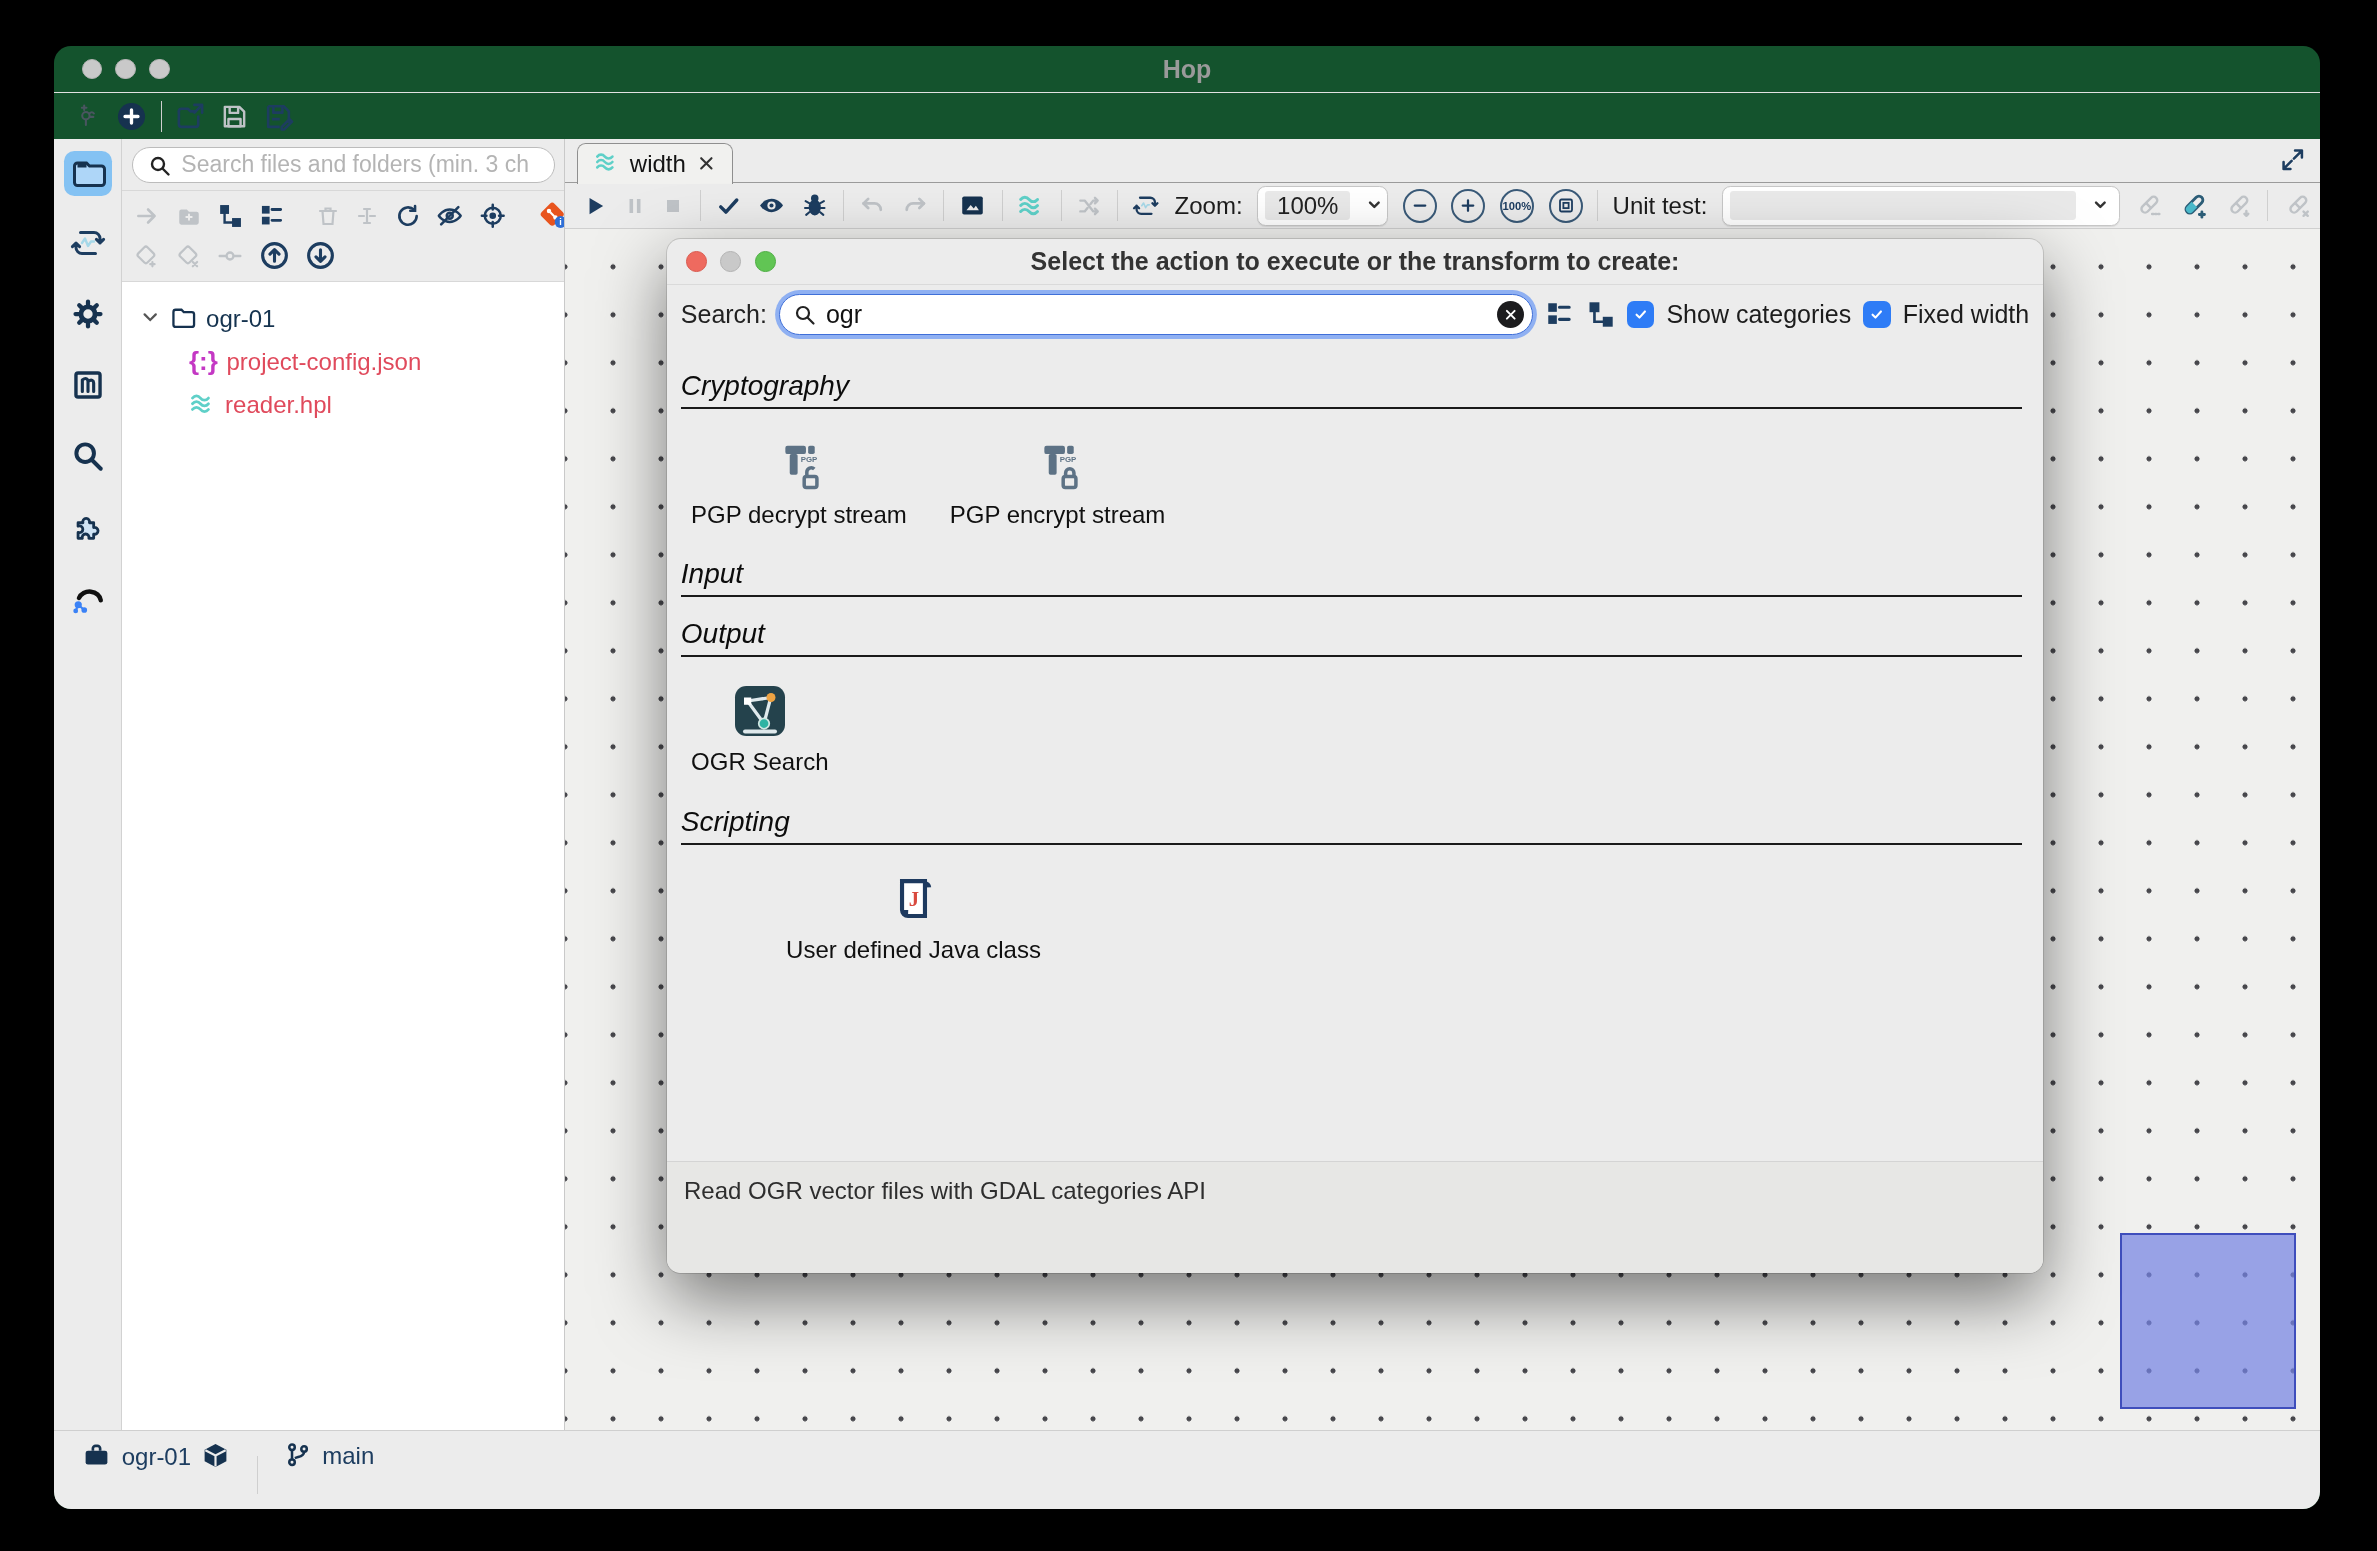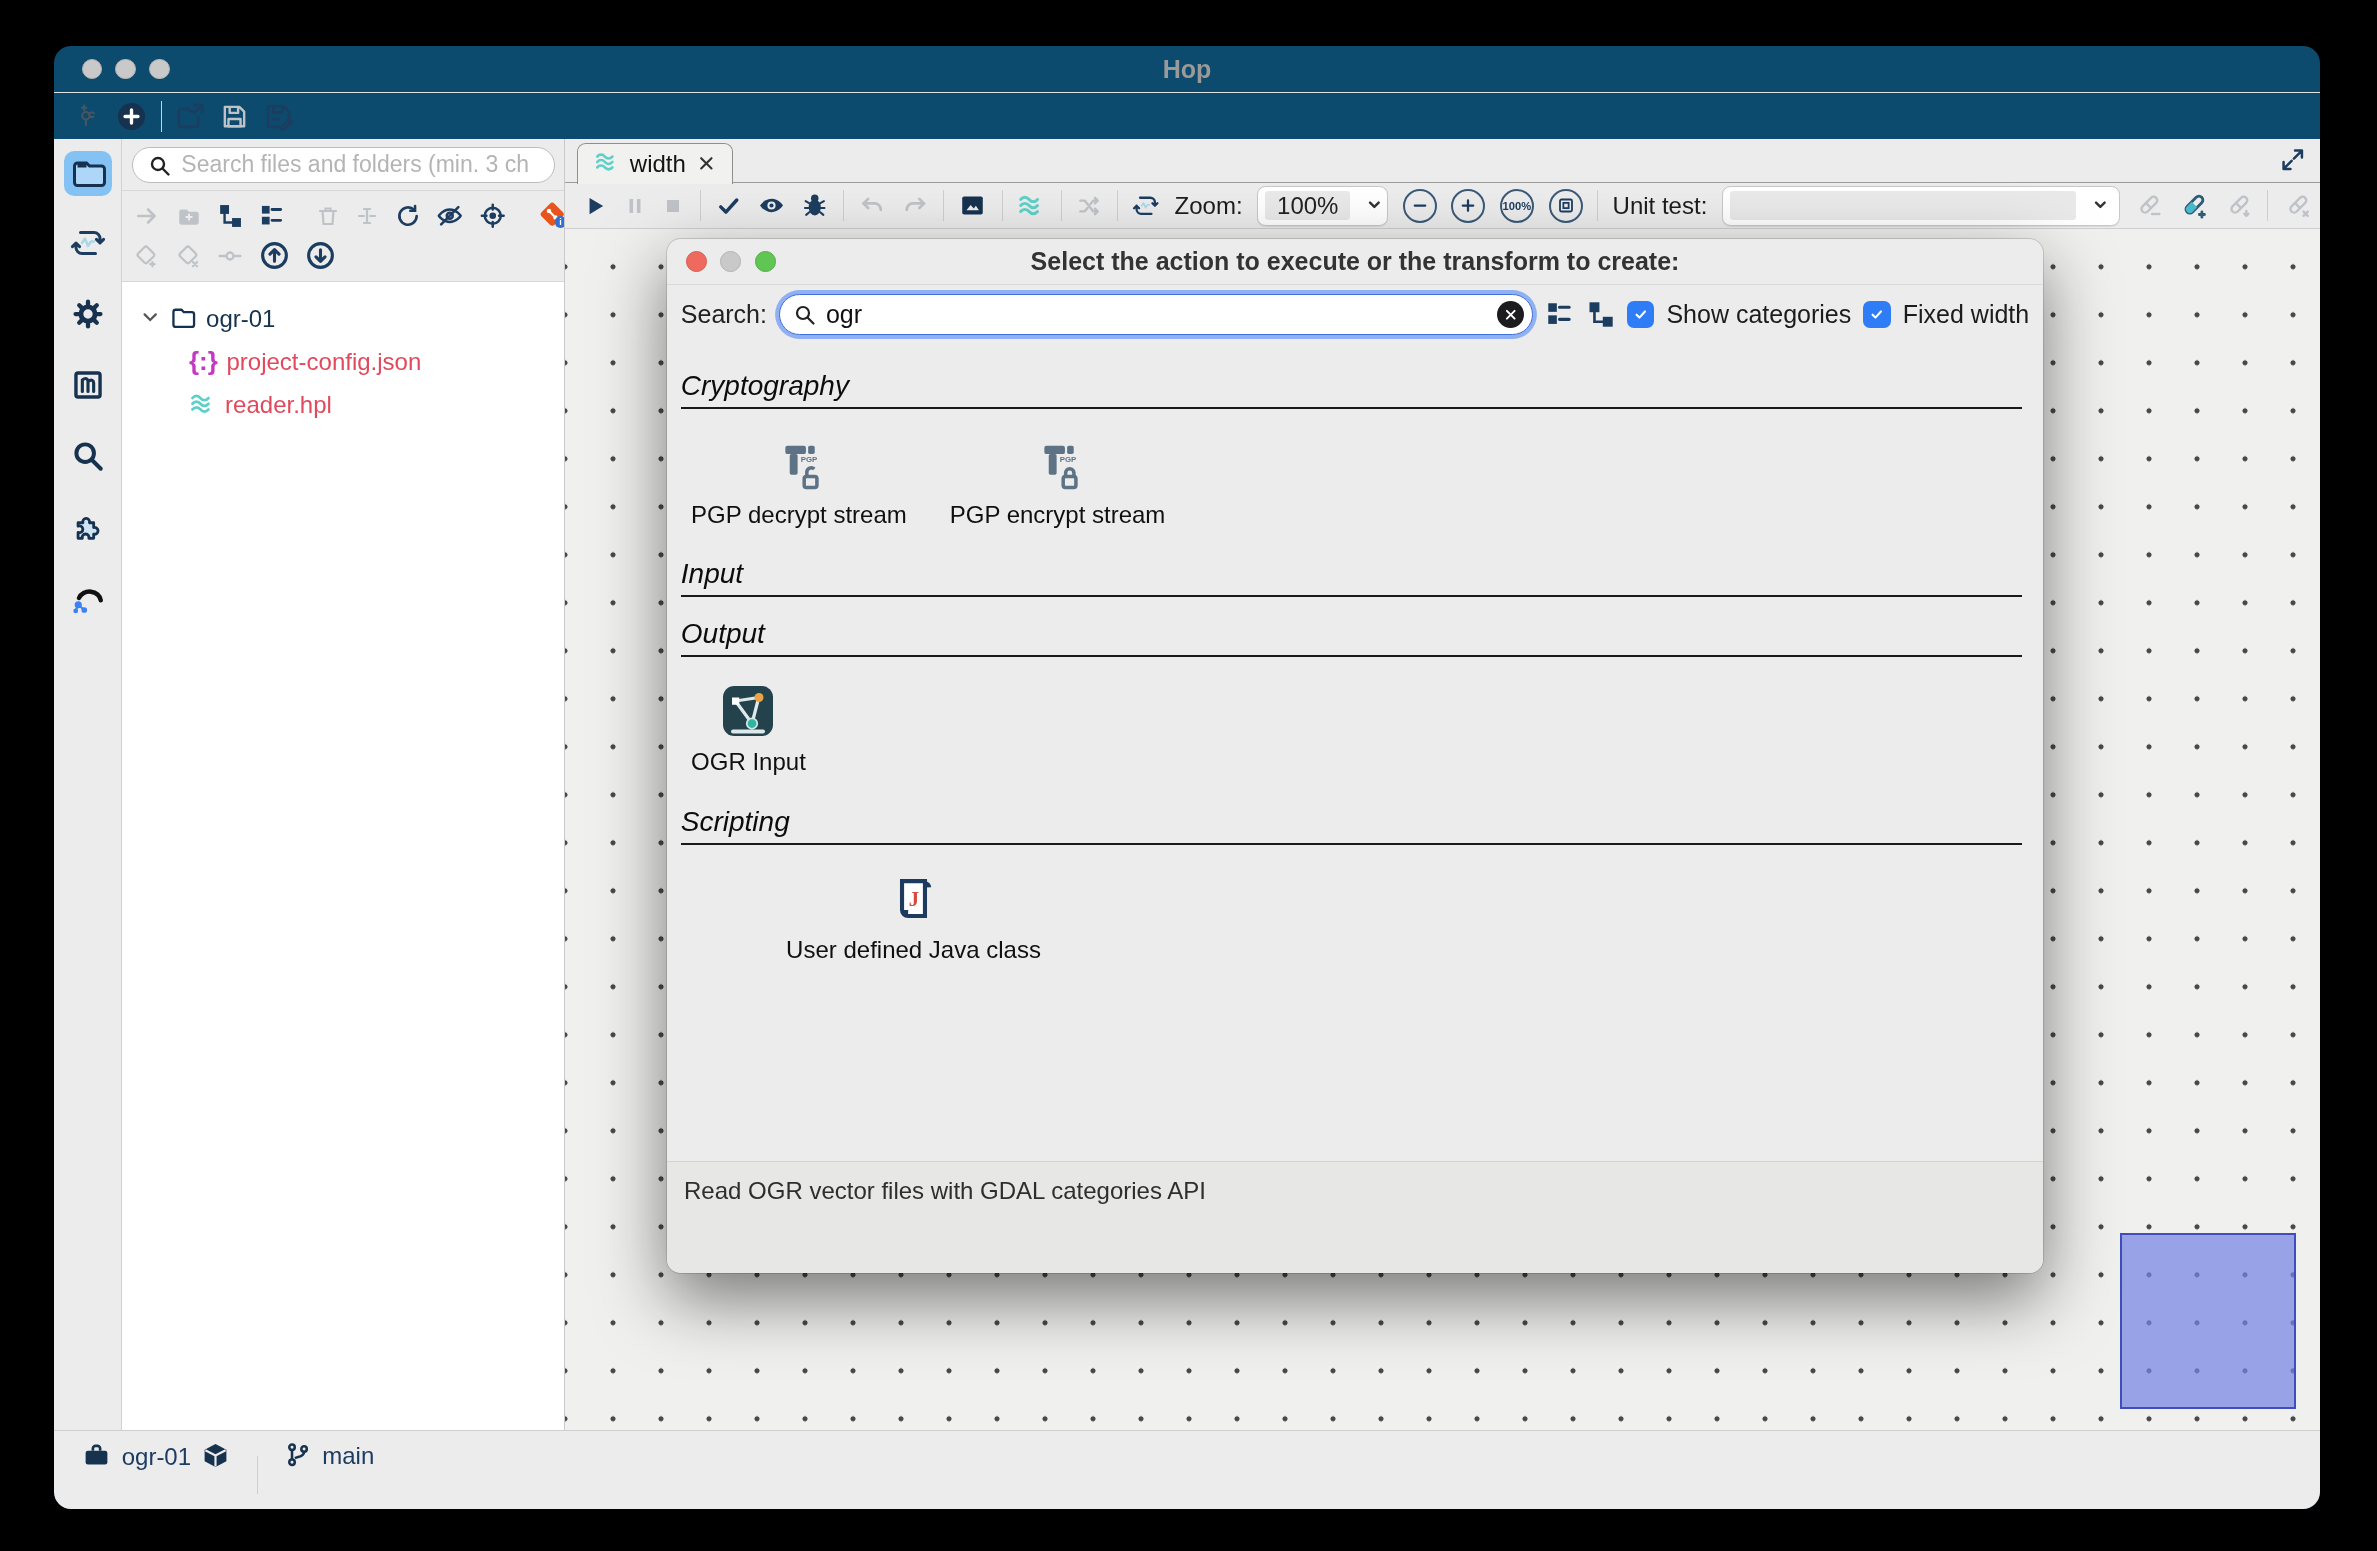--- a/index.html
+++ b/index.html
@@ -1,18 +1,18 @@
 <!DOCTYPE html>
 <html style="font-size:13.8px"><head>
 <meta charset="utf-8">
 <style>
   html,body{margin:0;padding:0;background:#000;}
   body{width:2377px;height:1551px;position:relative;overflow:hidden;
        font-family:"Liberation Sans","DejaVu Sans",sans-serif;color:#1a1a1a;}
-  .window{position:absolute;left:54px;top:46px;width:2266px;height:1463px;background:#0c4a6e;
+  .window{position:absolute;left:54px;top:46px;width:2266px;height:1463px;background:#14532d;
           border-radius:17px;overflow:hidden;box-shadow:0 21.5px 60px rgba(0,0,0,.65);}
   
   .titlebar{height:46px;position:relative;display:flex;align-items:center;border-bottom:0.9px solid #e2e2e2;}
   .tl-group{display:flex;gap:13px;padding-left:27.5px;}
   .tl{width:20.7px;height:20.7px;border-radius:50%;}
   .tl.gray{background:#c9c9c9;border:0.9px solid #b3b3b3;}
   .tl.red{background:#ee6a5f;border:0.9px solid #d95b50;}
   .tl.green{background:#61c554;border:0.9px solid #4fae45;}
   .win-title{position:absolute;left:0;right:0;text-align:center;font-size:25px;font-weight:700;color:#9a9a9a;}
   
@@ -673,21 +673,21 @@
           <span class="icon-slot">
             <svg width="60" height="60" viewBox="0 0 24 24">
               <rect x="2" y="2" width="20" height="20" rx="4.5" fill="#24424c"></rect>
               <path d="M7 8 16.3 6.6M7 8l6.6 9M16.3 6.6l-2.7 10.4" stroke="#dfe9ec" stroke-width="1.3" fill="none"></path>
               <rect x="5.6" y="6.6" width="2.9" height="2.9" fill="#fff"></rect>
               <circle cx="16.4" cy="6.6" r="1.8" fill="#eda343"></circle>
               <circle cx="13.6" cy="17" r="2.1" fill="#2fb3a3" stroke="#cfe6e2" stroke-width="0.7"></circle>
               <path d="M6 20.2h12" stroke="#dfe9ec" stroke-width="1.6" stroke-linecap="round"></path>
             </svg>
           </span>
-          <span class="ilabel">OGR Input</span>
+          <span class="ilabel">OGR Search</span>
         </button>
       </div>
 
       <div class="cat-header">Scripting</div>
       <div class="items-row" style="padding-left:95px;">
         <button class="item">
           <span class="icon-slot">
             <svg width="55" height="59" viewBox="0 0 24 25">
               <path d="M7 4.5h10v15.2H9.6a2.6 2.6 0 0 1-2.6-2.6z" fill="#fff" stroke="#1e3a5f" stroke-width="1.8"></path>
               <path d="M17 4.5a2.7 2.7 0 0 1 2.7 2.7l-2.7.1z" fill="#1e3a5f"></path>

